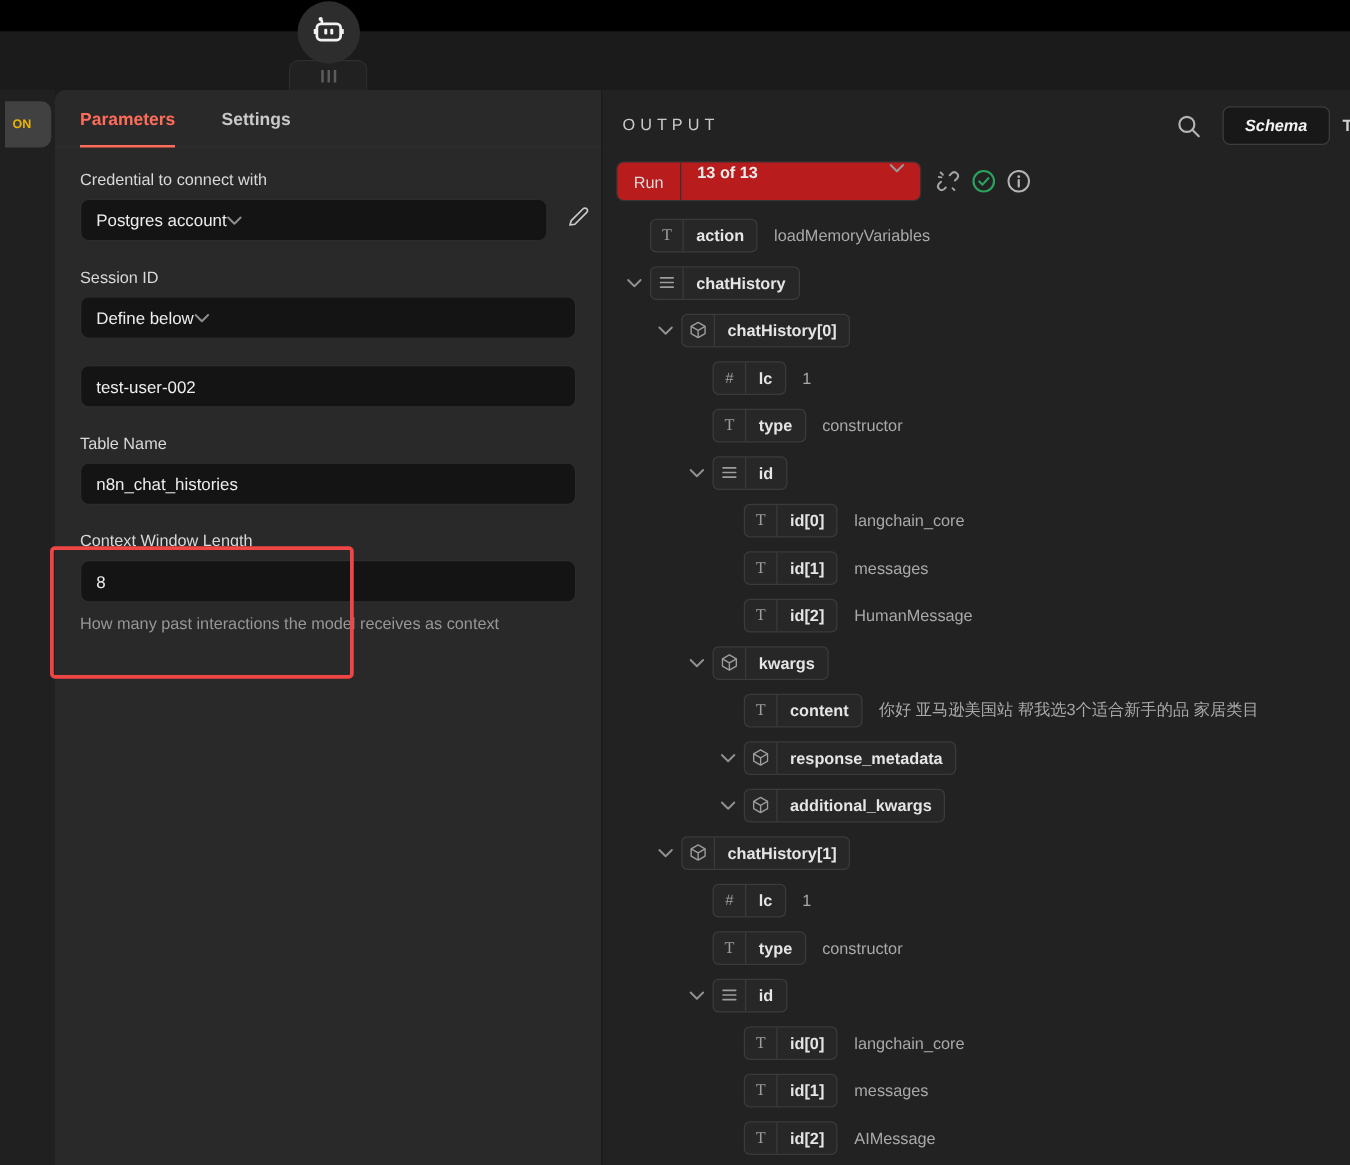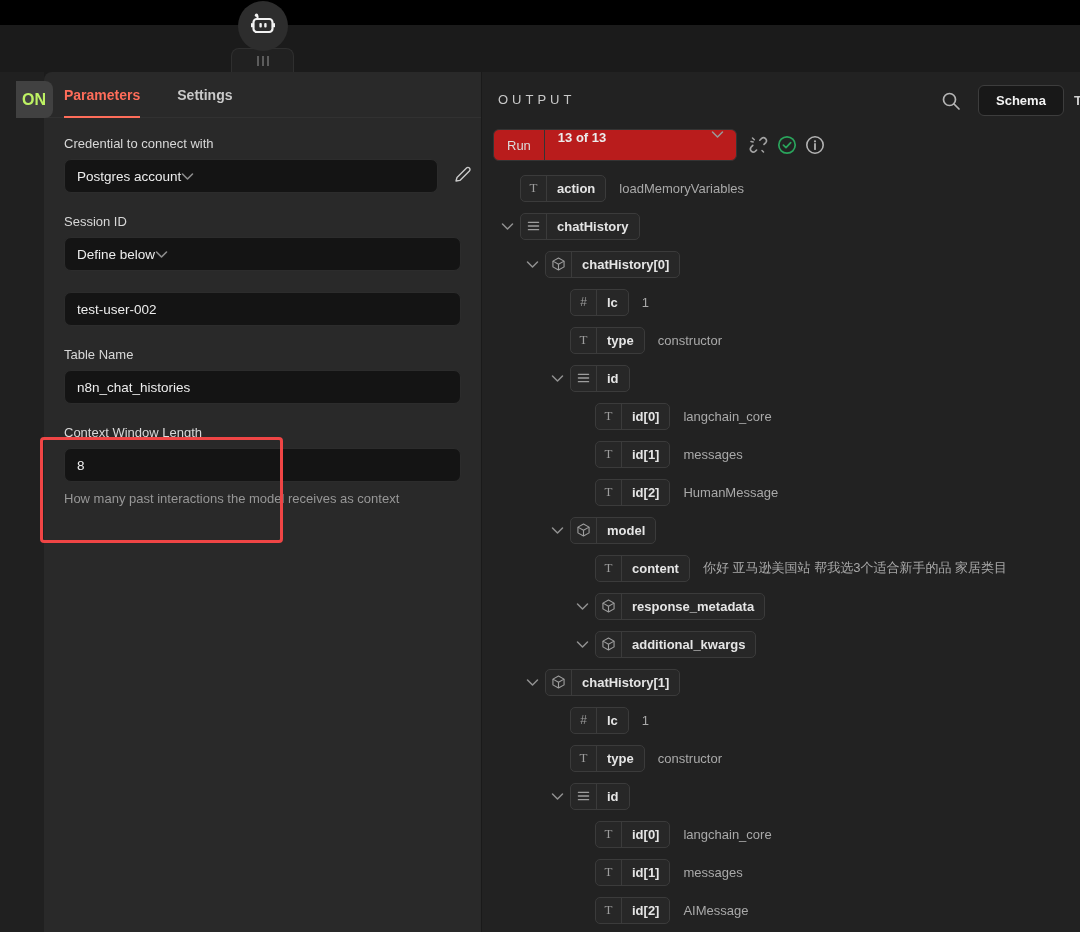--- a/index.html
+++ b/index.html
@@ -15,22 +15,22 @@
     background:#2d2d2d; display:flex; align-items:center; justify-content:center; z-index:5;
   }
   .drag-handle {
     position:absolute; left:231px; top:48px; width:63px; height:24px;
     background:#212121; border:1px solid #2f2f2f; border-bottom:none;
     border-radius:8px 8px 0 0; display:flex; gap:3px; align-items:center; justify-content:center; z-index:3;
   }
   .drag-handle i { display:block; width:2px; height:10px; background:#5c5c5c; }
   .gutter { position:absolute; left:0; top:72px; width:44px; bottom:0; background:#202020; }
   .json-tab {
-    position:absolute; left:16px; top:81px; width:37px; height:37px; background:#414141;
-    border-radius:0 8px 8px 0; color:#bef264; font-size:16px; font-weight:700;
+    position:absolute; left:4px; top:81px; width:37px; height:37px; background:#414141;
+    border-radius:0 8px 8px 0; color:#eab308; font-size:10px; font-weight:700;
     display:flex; align-items:center; padding-left:6px; z-index:4;
   }
   
   .left-panel {
     position:absolute; left:44px; top:72px; width:437px; bottom:0;
     background:#292929; border-radius:8px 0 0 0;
   }
   .tabs { height:46px; display:flex; align-items:stretch; padding-left:20px; gap:37px; border-bottom:1px solid #313131; }
   .tab { position:relative; display:flex; align-items:center; font-size:14px; font-weight:700; color:#c9c9c9; cursor:pointer; }
   .tab.active { color:#ff6d5a; }
@@ -51,21 +51,21 @@
     position:absolute; left:40px; top:437px; width:243px; height:106px;
     border:3px solid #ef4545; border-radius:4px; z-index:40; pointer-events:none;
   }
   
   .right-panel { position:absolute; left:481px; top:72px; right:0; bottom:0; background:#222222; border-left:1px solid #1a1a1a; }
   .output-title { position:absolute; left:16px; top:20px; font-size:13px; font-weight:400; letter-spacing:4px; color:#c9c9c9; }
   .search-btn { position:absolute; left:459px; top:19px; width:20px; height:20px; cursor:pointer; }
   .schema-btn {
     position:absolute; left:496px; top:13px; height:31px; padding:0 17px;
     background:#181818; border:1px solid #3d3d3d; border-radius:6px;
-    display:flex; align-items:center; font-size:13px; font-weight:700; color:#f2f2f2; cursor:pointer;
+    display:flex; align-items:center; font-size:13px; font-weight:700; color:#f2f2f2; cursor:pointer;font-style:italic;
   }
   .table-cut { position:absolute; left:592px; top:21px; font-size:13px; font-weight:700; color:#d0d0d0; white-space:nowrap; cursor:pointer; }
   .run-select {
     position:absolute; left:11px; top:57px; width:244px; height:32px;
     background:#b91c1c; border:1px solid #343434; border-radius:6px;
     display:flex; align-items:flex-start; cursor:pointer;
   }
   .run-label { padding:0 13px; font-size:13px; color:#dcdcdc; align-self:stretch; display:flex; align-items:center; border-right:1px solid #343434; }
   .run-value { margin-left:13px; font-size:13px; font-weight:700; color:#ececec; flex:1; }
   .run-chevron { margin-right:12px; display:flex; }
@@ -325,21 +325,21 @@
               <path d="M1.5 2 L6.5 7 L11.5 2" stroke="#919191" stroke-width="1.5" stroke-linecap="round" stroke-linejoin="round"></path>
             </svg>
           </span>
           <span class="pill">
             <span class="picon">
               <svg width="13" height="14" viewBox="0 0 14 15" fill="none">
                 <path d="M7 1 L13 4.4 V10.6 L7 14 L1 10.6 V4.4 Z" stroke="#9d9d9d" stroke-width="1.2" stroke-linejoin="round"></path>
                 <path d="M1 4.4 L7 7.8 L13 4.4 M7 7.8 V14" stroke="#9d9d9d" stroke-width="1.2" stroke-linejoin="round"></path>
               </svg>
             </span>
-            <span class="pkey">model</span>
+            <span class="pkey">kwargs</span>
           </span>
         </div>
         <div class="trow" style="padding-left: 94px;">
           <span class="chev"></span>
           <span class="pill">
             <span class="picon serif">T</span>
             <span class="pkey">content</span>
           </span>
           <span class="pval">你好 亚马逊美国站 帮我选3个适合新手的品 家居类目</span>
         </div>

